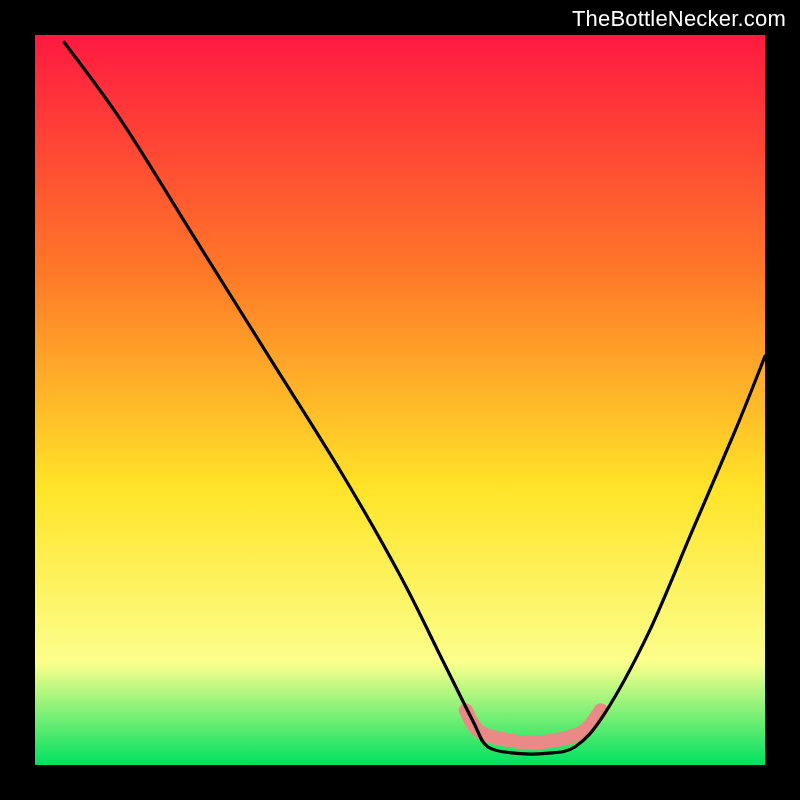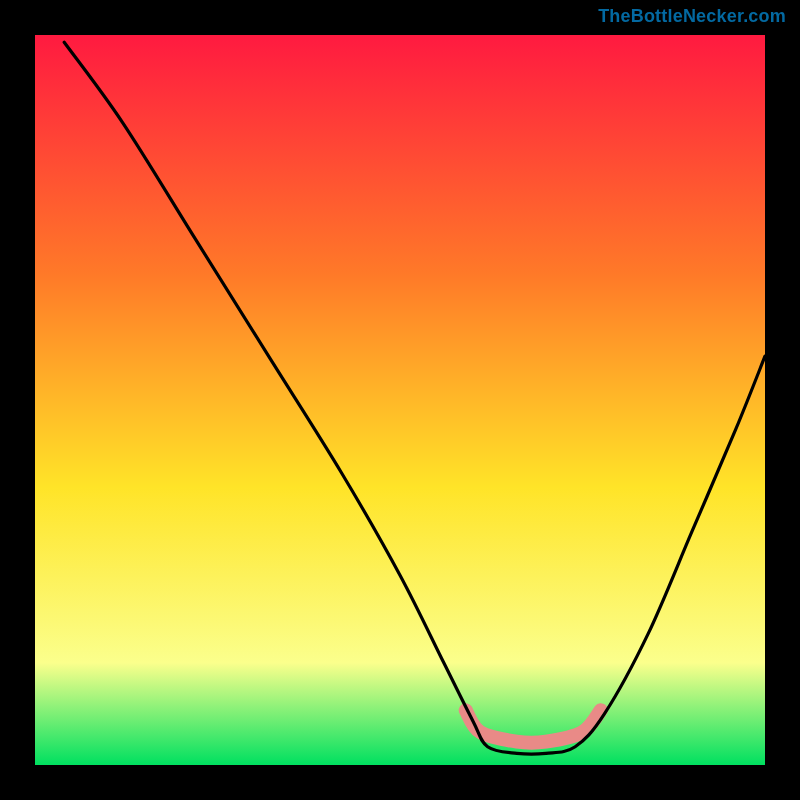--- a/index.html
+++ b/index.html
@@ -9,23 +9,23 @@
     height: 800px;
     background: #000;
     font-family: Arial, Helvetica, sans-serif;
     overflow: hidden;
     position: relative;
   }
   .watermark {
     position: absolute;
     top: 6px;
     right: 14px;
-    color: #0369a1;
-    font-size: 18px;
-    font-weight: 700;
+    color: #ffffff;
+    font-size: 22px;
+    font-weight: 400;
     z-index: 10;
     letter-spacing: 0.2px;
   }
   .frame {
     position: absolute;
     left: 35px;
     top: 35px;
     width: 730px;
     height: 730px;
     background: #000;

